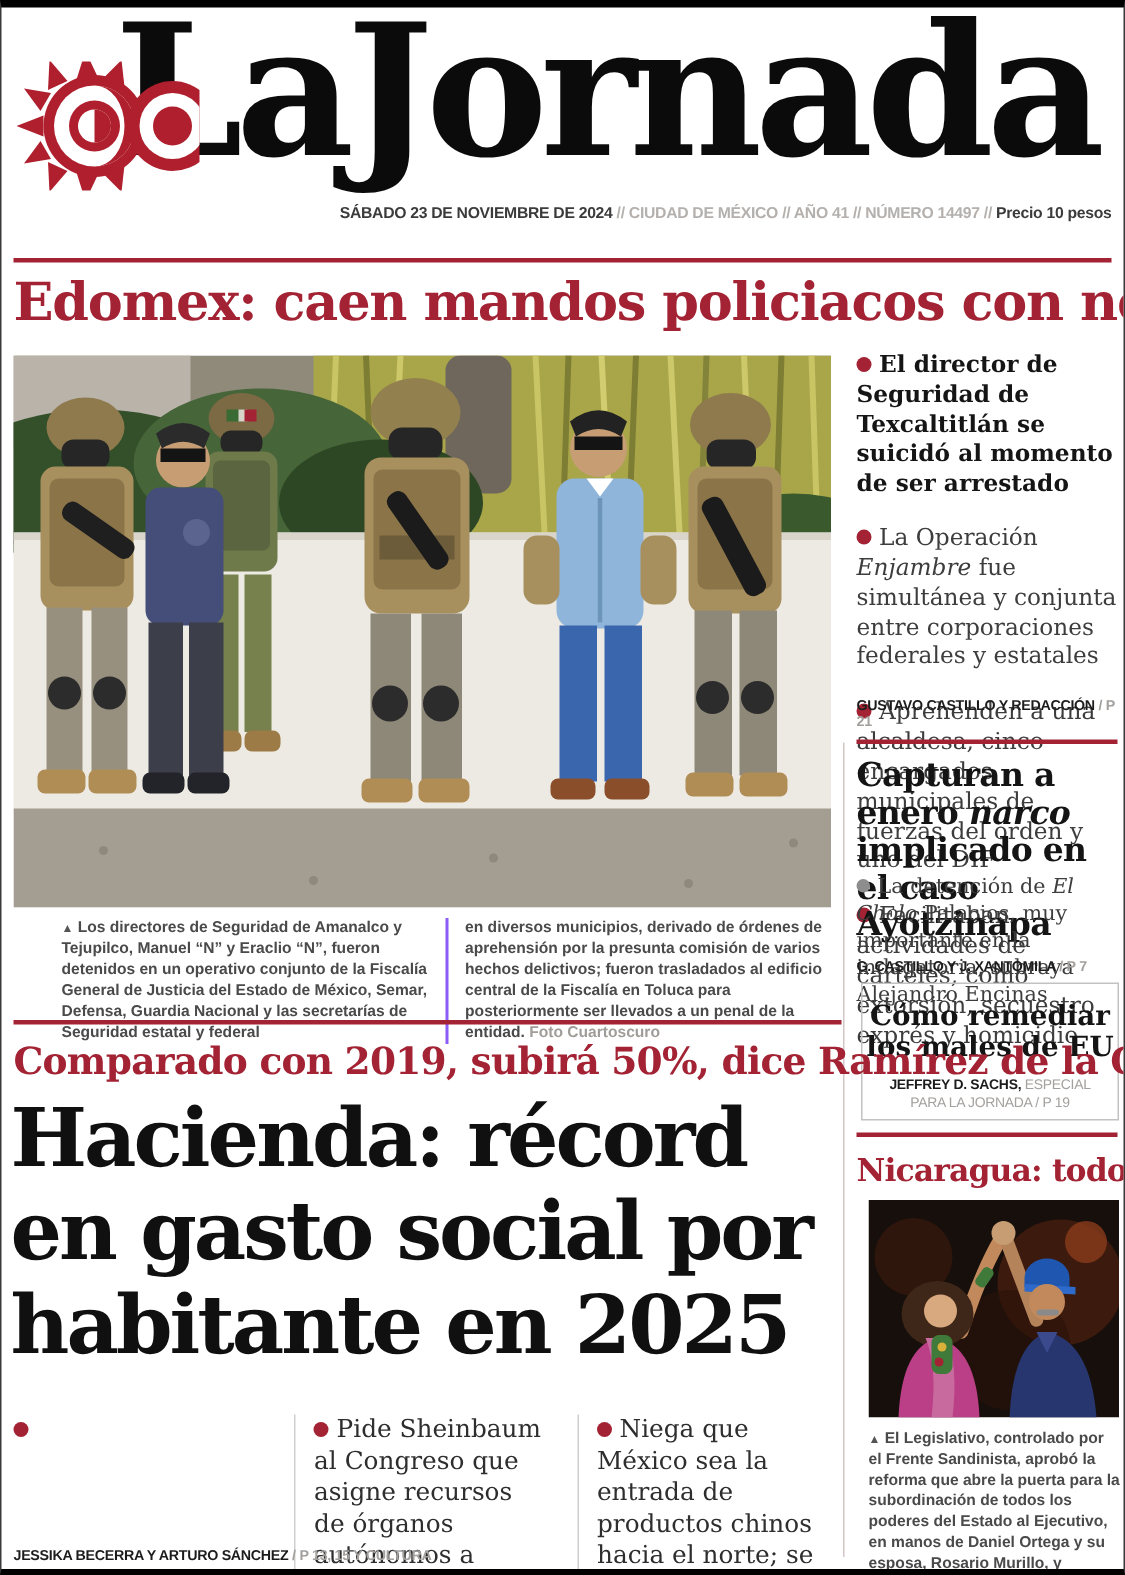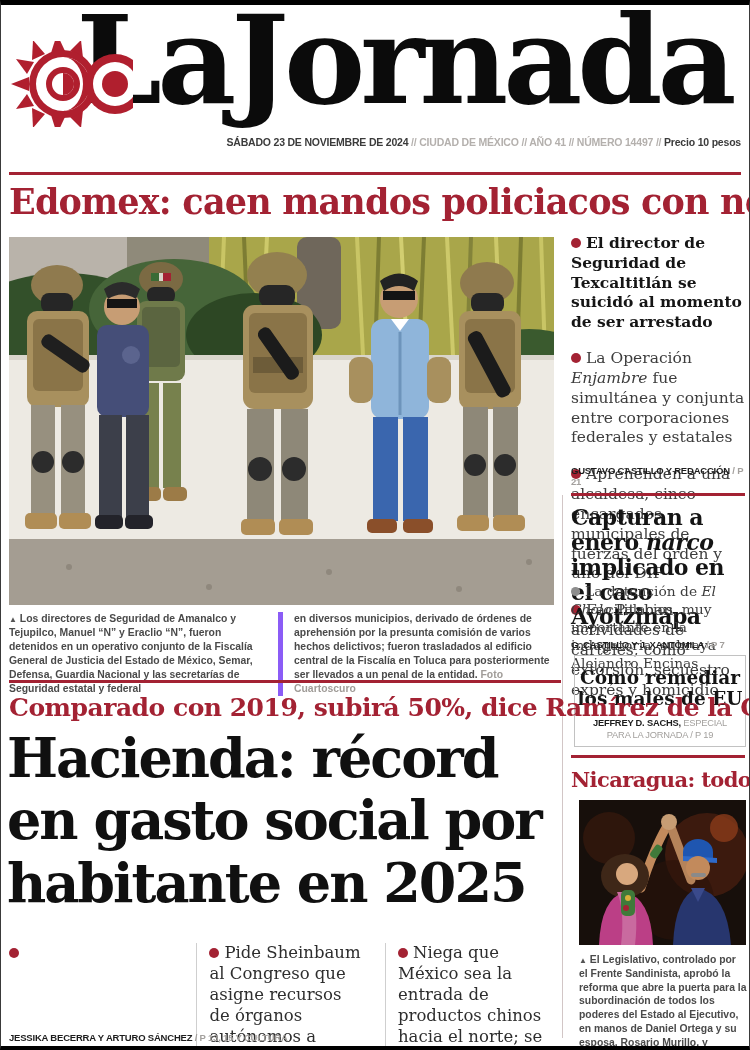--- a/index.html
+++ b/index.html
@@ -33,21 +33,21 @@
   .col-rule { position:absolute; left:570px; width:174px; height:2.5px; background:#a32233; }
   #vdivider { position:absolute; left:561px; top:490px; bottom:8px; width:1px; background:#d2c6c6; }
   
   #h-edomex {
     position:absolute; left:8px; top:176px; width:740px;
     font-weight:bold; font-size:35px; letter-spacing:-0.8px; color:#a32233; white-space:nowrap;
   }
   #photo-main { position:absolute; left:8px; top:232px; width:545px; height:368px; display:block; }
   #caption-main { position:absolute; left:8px; top:607px; width:548px; display:flex; }
   #caption-main .cap-col { width:50%; font-size:10.4px; line-height:1.34; color:#4a4a4a; font-weight:bold; }
-  #caption-main .cap-col.c1 { padding-right:11px; border-right:5px solid #8b5cf6; }
+  #caption-main .cap-col.c1 { padding-right:11px; border-right:2px solid #8b5cf6;margin-left:32px; }
   #caption-main .cap-col.c2 { padding-left:11px; }
   .cap-marker { color:#555; font-size:8px; }
   .cap-credit { color:#a09c98; }
   
   #rc { position:absolute; left:570px; top:228px; width:174px; }
   .rc-bullets { list-style:none; }
   .rc-bullets li { font-family:"DejaVu Serif","Liberation Serif",serif; font-size:15.5px; line-height:1.28; color:#3d3d3d; margin-bottom:17px; }
   .rc-bullets li.lead { font-weight:bold; color:#151515; }
   .dot { display:inline-block; width:10px; height:10px; border-radius:50%; background:#a32233; margin-right:5px; }
   .dot.gray { background:#8d8d8d; width:9px; height:9px; }

